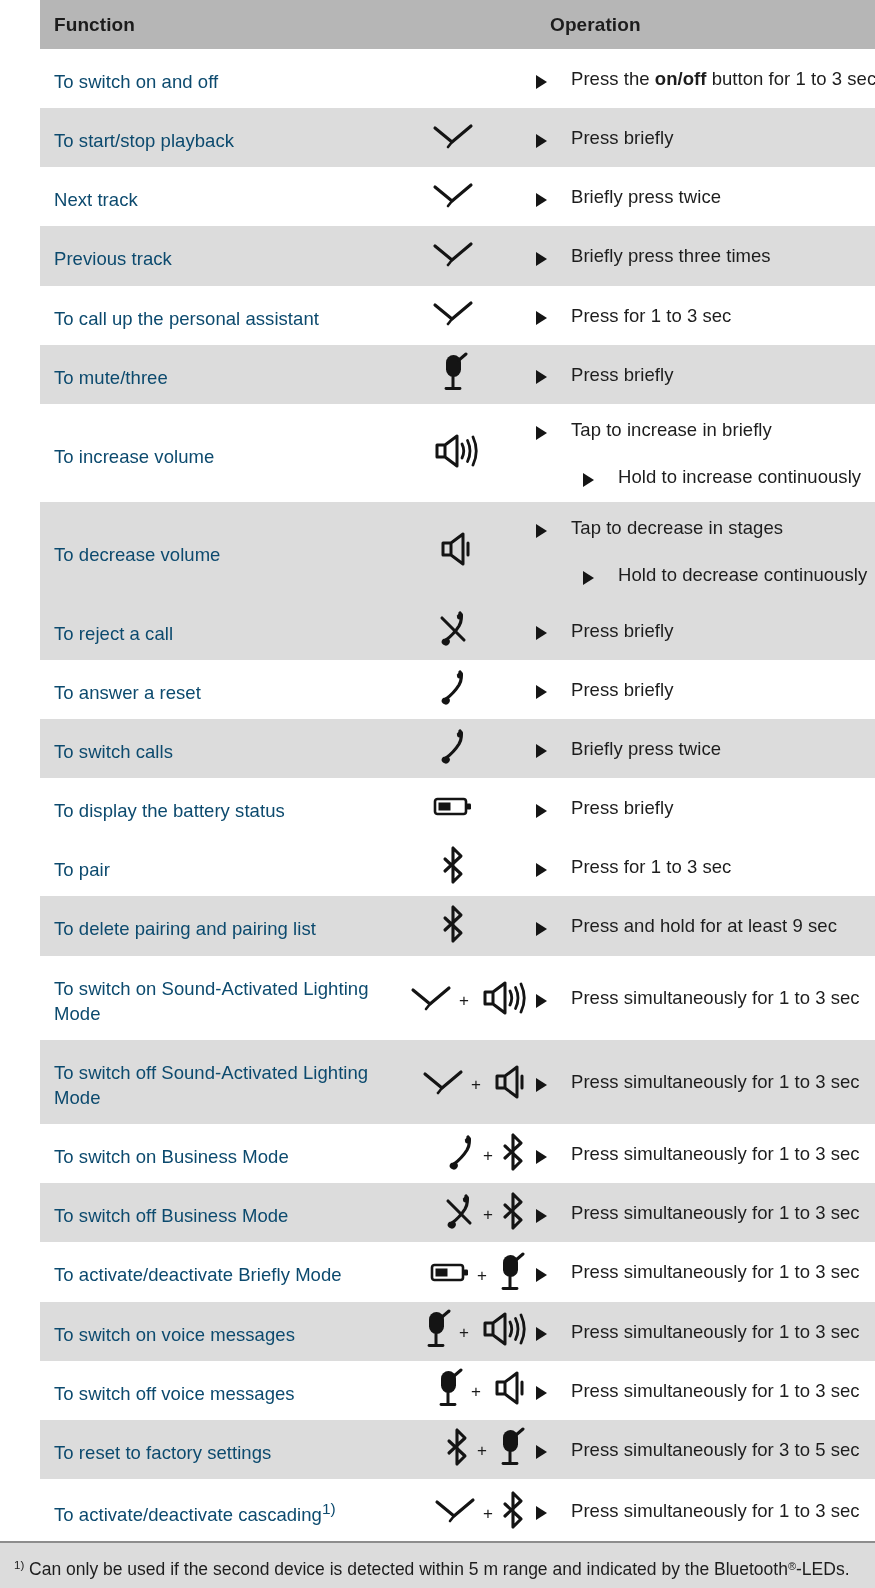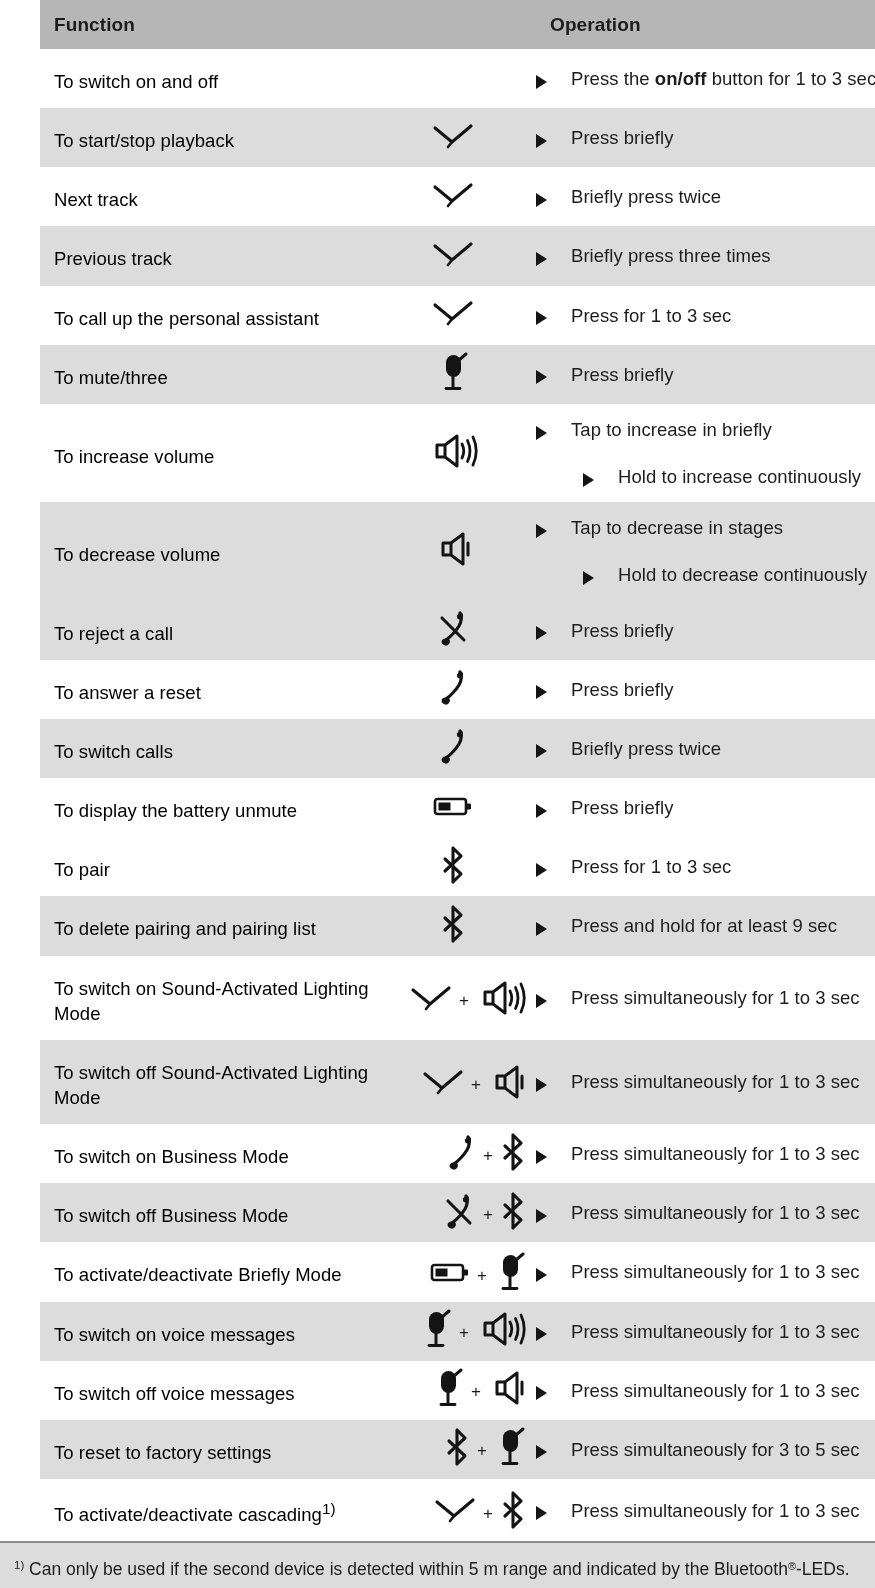--- a/index.html
+++ b/index.html
@@ -47,21 +47,21 @@
   tbody tr.plain > td { background: #ffffff; }
 
   tbody td {
     vertical-align: middle;
     padding: 0;
     border: 0;
   }
   td.func {
     font-size: 18.5px;
     line-height: 1.36;
-    color: #000000;
+    color: #0c4a6e;
     padding: 20px 10px 14px 14px;
     letter-spacing: .05px;
   }
   td.icons {
     text-align: center;
     padding: 6px 4px 6px 0;
     white-space: nowrap;
   }
   td.op {
     font-size: 18.5px;
@@ -334,21 +334,21 @@
               </span>
             </span></td>
           <td class="op">
             <div class="opline">
               <span class="bullet"></span>
               <span class="optext">Briefly press twice</span>
             </div>
           </td>
         </tr>
         <tr class="plain">
-          <td class="func">To display the battery unmute</td>
+          <td class="func">To display the battery status</td>
           <td class="icons"><span class="cluster single">
               <span class="ic">
                 <svg xmlns="http://www.w3.org/2000/svg" width="40" height="22" viewBox="0 0 40 22">
         <rect x="2" y="4" width="31" height="15" rx="2.5" fill="none" stroke="#141414" stroke-width="2.6"></rect>
         <rect x="5.5" y="7.5" width="12" height="8" fill="#141414"></rect>
         <rect x="33.5" y="8.5" width="4.5" height="6" rx="1.2" fill="#141414"></rect>
       </svg>
               </span>
             </span></td>
           <td class="op">

